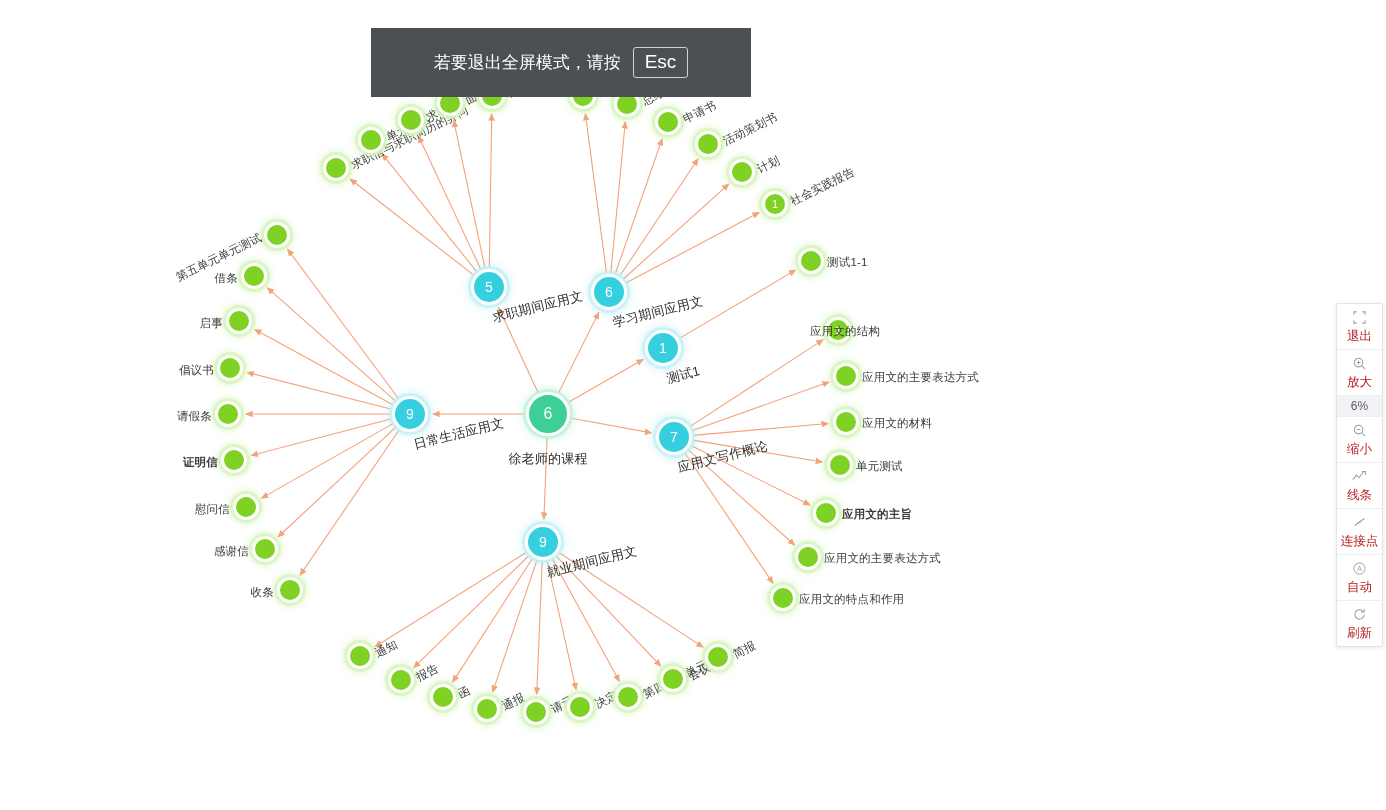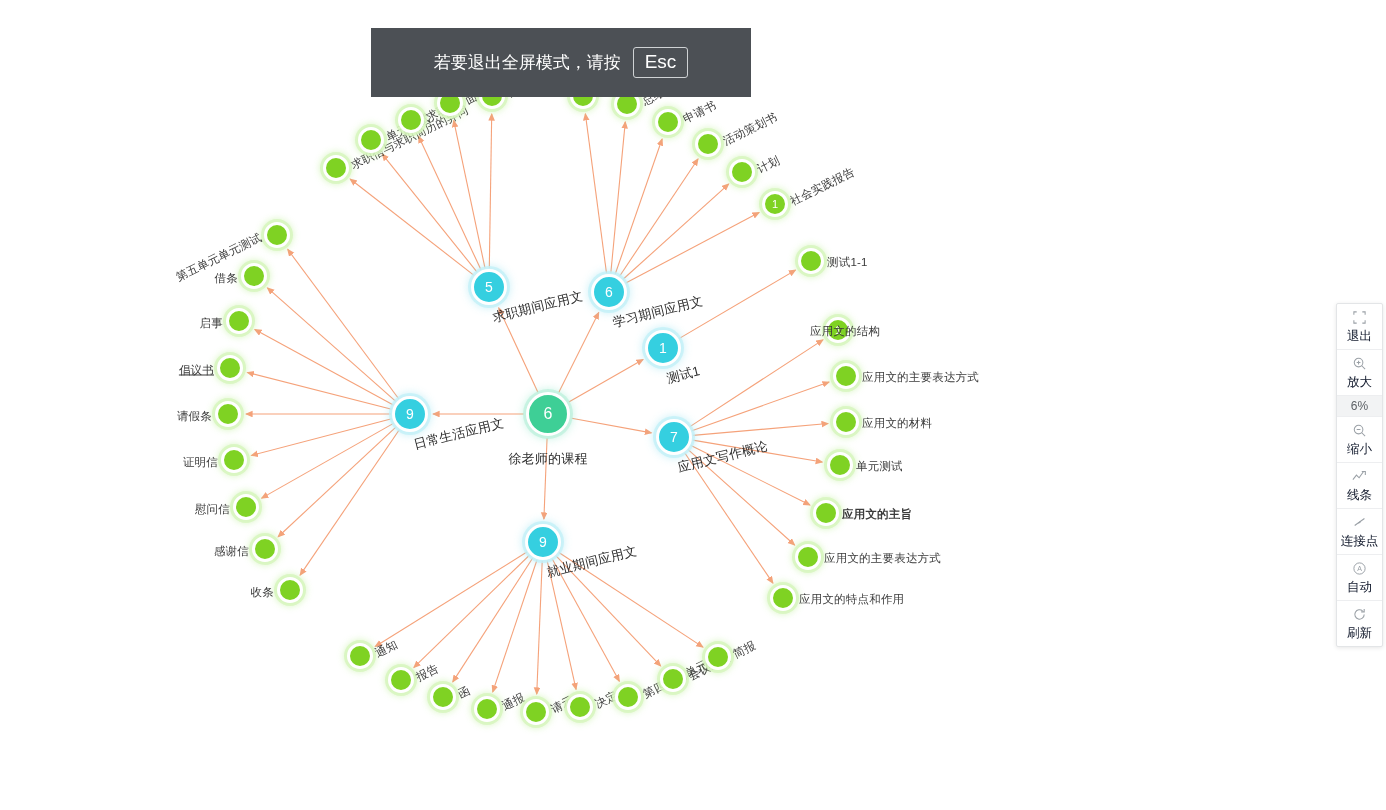--- a/index.html
+++ b/index.html
@@ -68,21 +68,21 @@
     box-shadow:0 1px 4px rgba(0,0,0,.10);
     z-index:60;
     text-align:center;
   }
   .tool{
     padding:6px 0 5px;border-bottom:1px solid #edeef0;
     cursor:pointer;color:#555a60;
   }
   .tool:last-child{border-bottom:none;}
   .tool .ic{display:block;height:17px;line-height:17px;margin-bottom:2px;color:#9aa0a6;}
-  .tool .tl{display:block;font-size:12.5px;color:#0f172a;line-height:15px;}
+  .tool .tl{display:block;font-size:12.5px;color:#b91c1c;line-height:15px;}
   .zoomval{
     background:#f2f3f4;color:#5d6166;font-size:12px;
     padding:3px 0;border-bottom:1px solid #edeef0;cursor:pointer;
   }
   .ic svg{vertical-align:top;}
 </style>
 </head>
 <body>
 
 <div id="canvas">
@@ -209,25 +209,25 @@
       <div class="nlabel" style="left: 824px; top: 558px; transform: translate(0px, -50%);">应用文的主要表达方式</div>
       <div class="node leaf" style="left: 783px; top: 598px;"></div>
       <div class="nlabel" style="left: 799px; top: 599px; transform: translate(0px, -50%);">应用文的特点和作用</div>
       <div class="node leaf" style="left: 277px; top: 235px;"></div>
       <div class="nlabel" style="left: 261px; top: 237px; transform: translate(-100%, -50%) rotate(-26deg); transform-origin: 100% 50%;">第五单元单元测试</div>
       <div class="node leaf" style="left: 254px; top: 276px;"></div>
       <div class="nlabel" style="left: 238px; top: 278px; transform: translate(-100%, -50%); transform-origin: 100% 50%;">借条</div>
       <div class="node leaf" style="left: 239px; top: 321px;"></div>
       <div class="nlabel" style="left: 223px; top: 323px; transform: translate(-100%, -50%); transform-origin: 100% 50%;">启事</div>
       <div class="node leaf" style="left: 230px; top: 368px;"></div>
-      <div class="nlabel" style="left: 214px; top: 370px; transform: translate(-100%, -50%); transform-origin: 100% 50%; text-decoration: underline;">倡议书</div>
+      <div class="nlabel" style="left: 214px; top: 370px; transform: translate(-100%, -50%); transform-origin: 100% 50%;">倡议书</div>
       <div class="node leaf" style="left: 228px; top: 414px;"></div>
       <div class="nlabel" style="left: 212px; top: 416px; transform: translate(-100%, -50%); transform-origin: 100% 50%;">请假条</div>
       <div class="node leaf" style="left: 234px; top: 460px;"></div>
-      <div class="nlabel" style="left: 218px; top: 462px; transform: translate(-100%, -50%); transform-origin: 100% 50%;">证明信</div>
+      <div class="nlabel" style="left: 218px; top: 462px; transform: translate(-100%, -50%); transform-origin: 100% 50%; font-weight: bold;">证明信</div>
       <div class="node leaf" style="left: 246px; top: 507px;"></div>
       <div class="nlabel" style="left: 230px; top: 509px; transform: translate(-100%, -50%); transform-origin: 100% 50%;">慰问信</div>
       <div class="node leaf" style="left: 265px; top: 549px;"></div>
       <div class="nlabel" style="left: 249px; top: 551px; transform: translate(-100%, -50%); transform-origin: 100% 50%;">感谢信</div>
       <div class="node leaf" style="left: 290px; top: 590px;"></div>
       <div class="nlabel" style="left: 274px; top: 592px; transform: translate(-100%, -50%); transform-origin: 100% 50%; padding-left: 28px;">收条</div>
       <div class="node leaf" style="left: 360px; top: 656px;"></div>
       <div class="nlabel" style="left: 376px; top: 654px; transform: translate(0px, -50%) rotate(-26deg);">通知</div>
       <div class="node leaf" style="left: 401px; top: 680px;"></div>
       <div class="nlabel" style="left: 417px; top: 678px; transform: translate(0px, -50%) rotate(-26deg);">报告</div>

